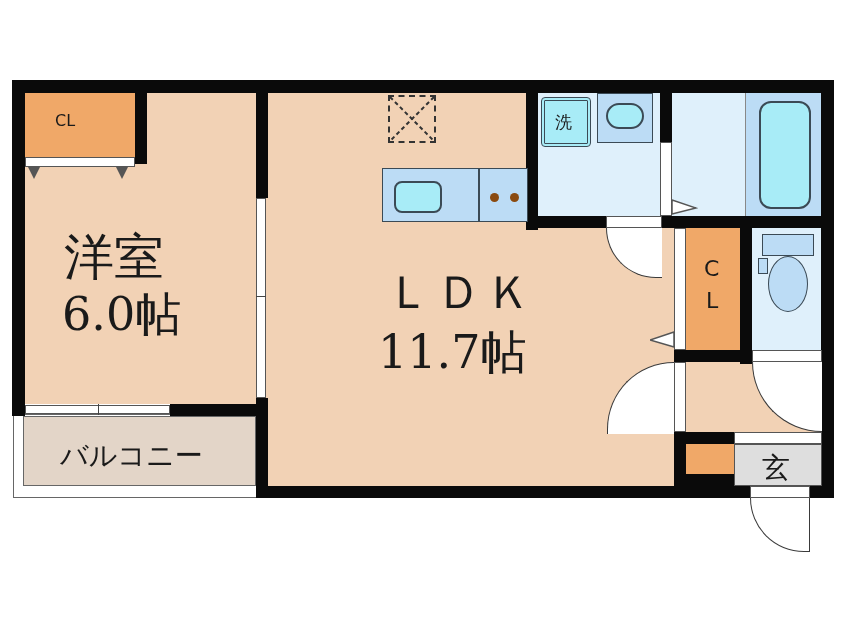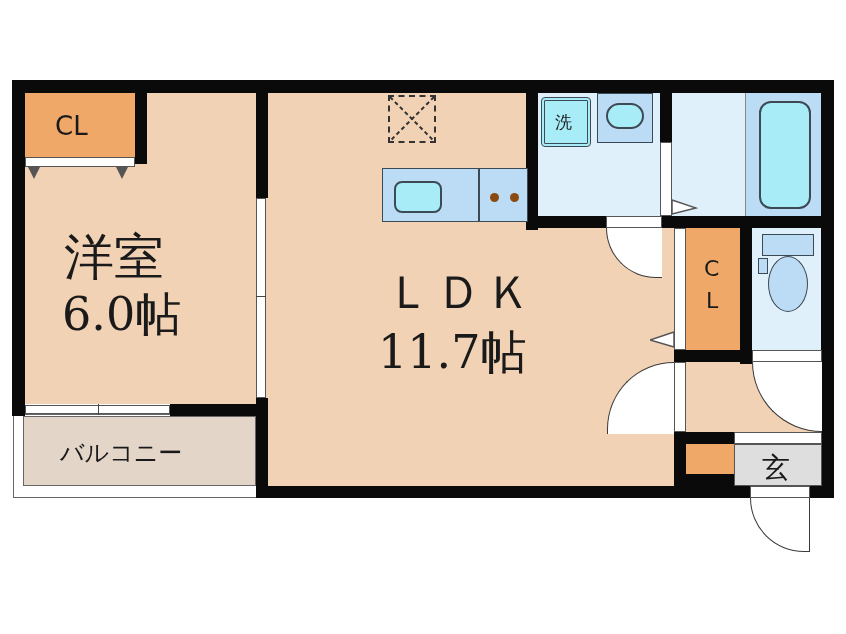--- a/index.html
+++ b/index.html
@@ -18,21 +18,21 @@
   </style>
 </head>
 <body>
 
 <div class="abs floor" style="left:24px;top:92px;width:232px;height:312px;"></div>
 <div class="abs floor" style="left:266px;top:92px;width:410px;height:394px;"></div>
 <div class="abs floor" style="left:676px;top:360px;width:146px;height:80px;"></div>
 
 <div class="abs" style="left:13px;top:414px;width:245px;height:84px;border:1px solid #666;background:#fff;"></div>
 <div class="abs" style="left:23px;top:416px;width:233px;height:70px;background:#e3d5c8;border:1px solid #666;">
-  <span class="label sans" style="left:36px;top:20px;font-size:24px;">バルコニー</span>
+  <span class="label sans" style="left:36px;top:20px;font-size:28px;">バルコニー</span>
 </div>
 
 <div class="abs wet" style="left:538px;top:92px;width:124px;height:124px;"></div>
 <div class="abs wet" style="left:670px;top:92px;width:152px;height:124px;"></div>
 <div class="abs wet" style="left:752px;top:228px;width:70px;height:122px;"></div>
 
 <div class="abs wall" style="left:12px;top:80px;width:822px;height:13px;"></div>
 <div class="abs wall" style="left:12px;top:80px;width:13px;height:336px;"></div>
 <div class="abs wall" style="left:821px;top:80px;width:13px;height:418px;"></div>
 <div class="abs wall" style="left:256px;top:486px;width:578px;height:12px;"></div>
@@ -43,21 +43,21 @@
 <div class="abs wall" style="left:526px;top:80px;width:12px;height:150px;"></div>
 <div class="abs wall" style="left:526px;top:216px;width:80px;height:12px;"></div>
 <div class="abs wall" style="left:660px;top:80px;width:12px;height:62px;"></div>
 <div class="abs wall" style="left:662px;top:216px;width:172px;height:12px;"></div>
 <div class="abs wall" style="left:740px;top:216px;width:12px;height:148px;"></div>
 <div class="abs wall" style="left:674px;top:350px;width:78px;height:12px;"></div>
 <div class="abs wall" style="left:674px;top:432px;width:60px;height:12px;"></div>
 <div class="abs wall" style="left:674px;top:432px;width:12px;height:66px;"></div>
 
 <div class="abs cl" style="left:25px;top:93px;width:110px;height:64px;">
-  <span class="label sans" style="left:30px;top:18px;font-size:26px;">CL</span>
+  <span class="label sans" style="left:30px;top:18px;font-size:16px;">CL</span>
 </div>
 <div class="abs" style="left:25px;top:157px;width:110px;height:10px;background:#fff;border:1px solid #555;"></div>
 <div class="abs" style="left:28px;top:167px;width:0;height:0;border-left:6px solid transparent;border-right:6px solid transparent;border-top:12px solid #555;"></div>
 <div class="abs" style="left:116px;top:167px;width:0;height:0;border-left:6px solid transparent;border-right:6px solid transparent;border-top:12px solid #555;"></div>
 
 <span class="label" style="left:64px;top:224px;font-size:50px;">洋室</span>
 <span class="label" style="left:62px;top:284px;font-size:46px;">6.0帖</span>
 
 <div class="abs win" style="left:256px;top:198px;width:10px;height:200px;"></div>
 <div class="abs" style="left:256px;top:296px;width:10px;height:1px;background:#444;"></div>

